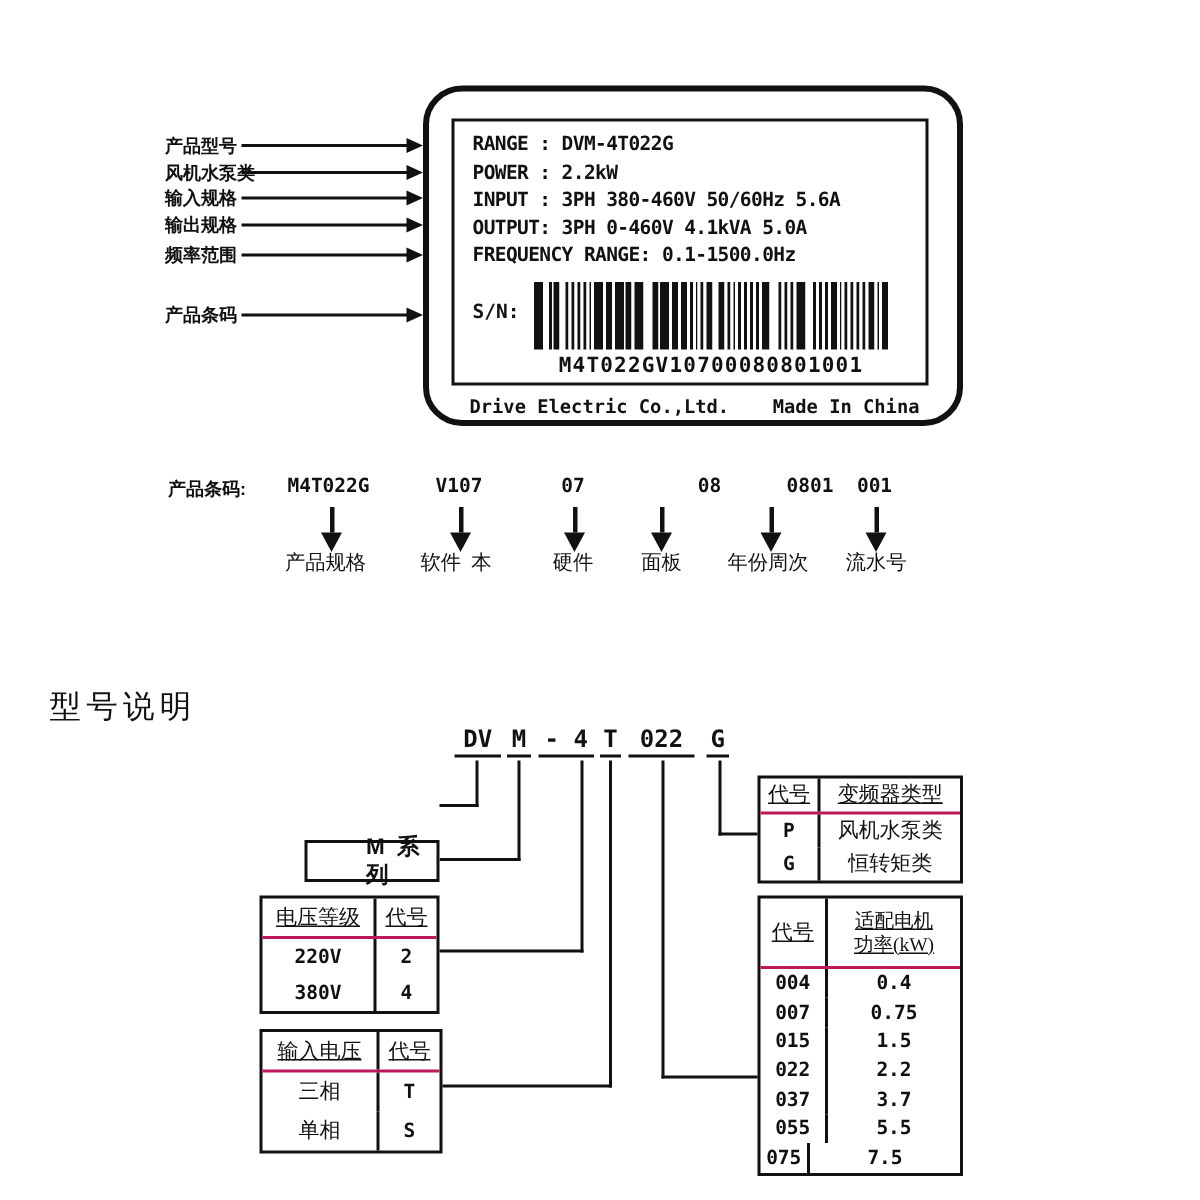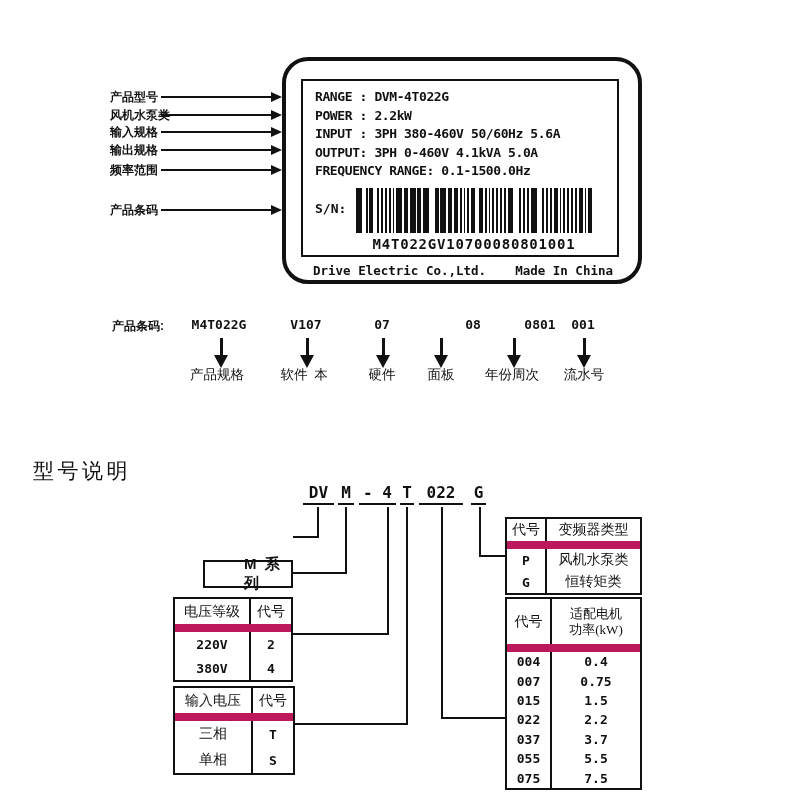--- a/index.html
+++ b/index.html
@@ -29,21 +29,21 @@
   .arrow-head-d{width:0;height:0;border-left:7.5px solid transparent;border-right:7.5px solid transparent;border-top:13px solid #111;}
   .seg-meaning{font-size:13.5px;white-space:pre;transform:translateX(-50%);}
 
   
   .heading{font-size:21px;letter-spacing:3.5px;white-space:nowrap;}
   .model-seg{font-size:16px;text-align:center;height:22px;line-height:20px;border-bottom:2.5px solid #111;white-space:pre;}
   .conn{background:#111;}
   .label-box{border:2px solid #111;display:flex;align-items:center;justify-content:center;background:#fff;}
   .tbl{border:2px solid #111;display:flex;flex-direction:column;background:#fff;}
   .tr{display:flex;flex:0 0 auto;}
-  .tr.head{border-bottom:8px solid #be185d;}
+  .tr.head{border-bottom:2px solid #be185d;text-decoration:underline;}
   .td{display:flex;align-items:center;justify-content:center;box-sizing:border-box;text-align:center;}
   .td.c1{border-right:2px solid #111;}
   .td.c2{flex:1;}
   .td.hz{font-size:14px;}
   .td.code{font-family:"DejaVu Sans Mono",monospace;font-weight:bold;font-size:13px;}
   .pre-line{white-space:pre-line;line-height:16px;font-size:13px;}
 </style>
 </head>
 <body>
 
@@ -313,18 +313,18 @@
     </div>
     <div class="tr" style="height:19.4px;">
       <div class="td c1 code" style="width:45px;">037</div>
       <div class="td c2 code">3.7</div>
     </div>
     <div class="tr" style="height:19.4px;">
       <div class="td c1 code" style="width:45px;">055</div>
       <div class="td c2 code">5.5</div>
     </div>
     <div class="tr" style="height:19.4px;">
-      <div class="td c1 code" style="width:45px;">075</div>
+      <div class="td c1 code" style="width:33px;">075</div>
       <div class="td c2 code">7.5</div>
     </div>
   </div>
 
 </div>
 
 </body></html>

